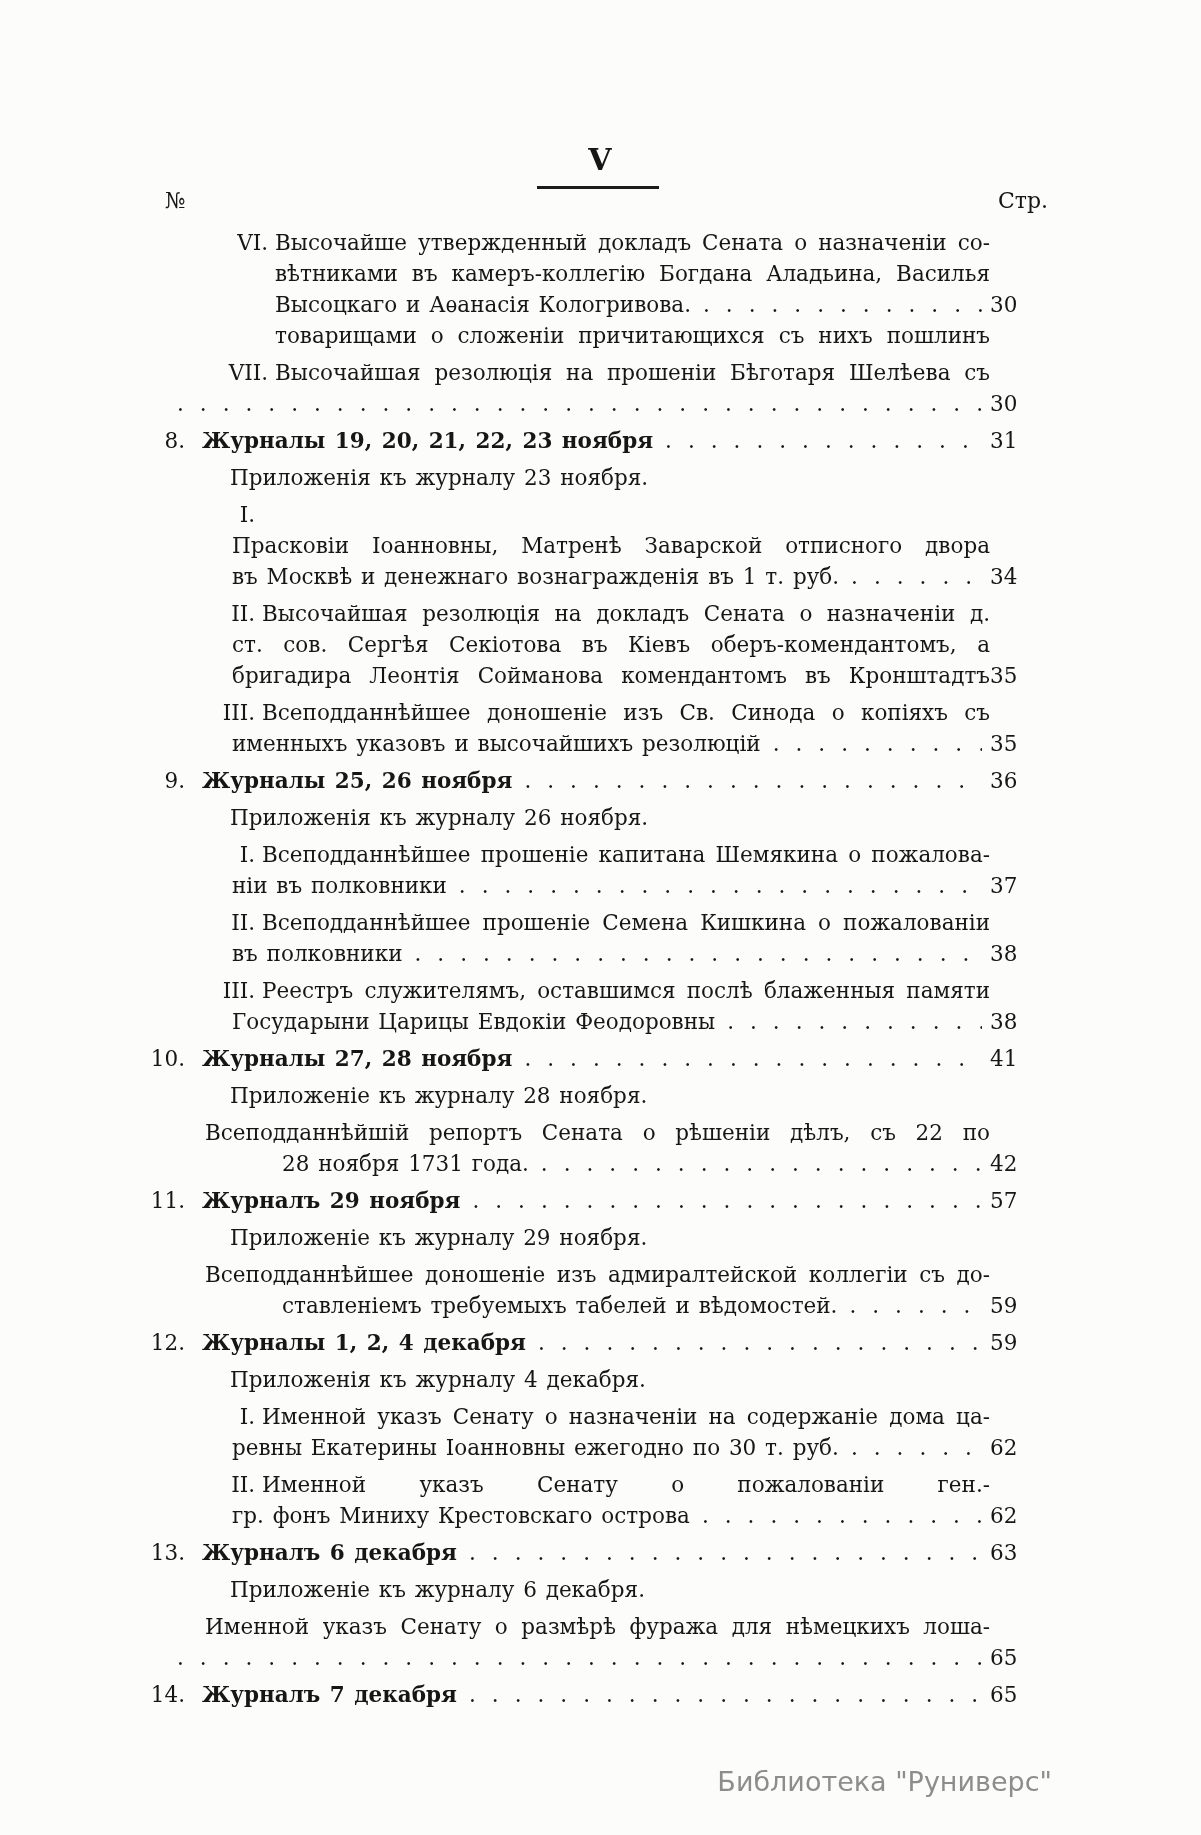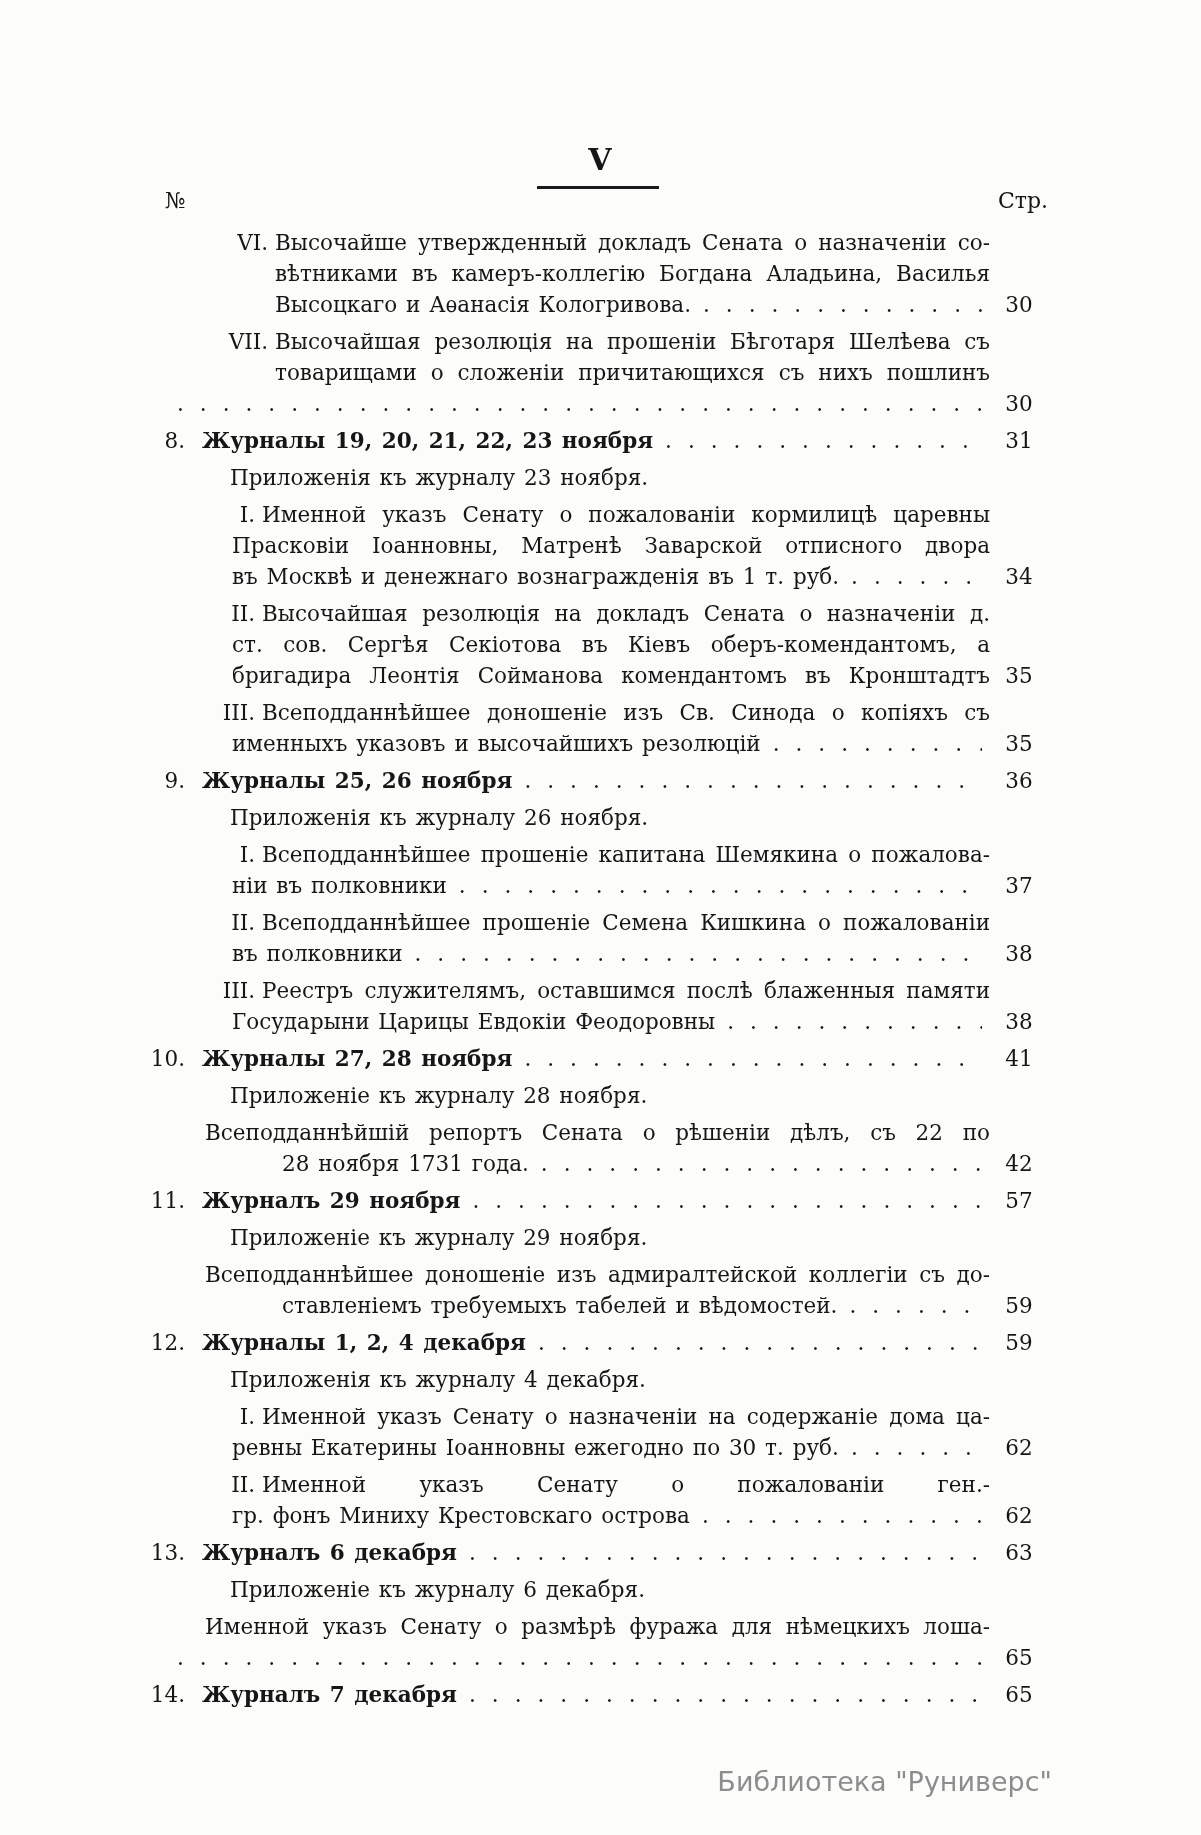--- a/index.html
+++ b/index.html
@@ -23,21 +23,21 @@
   .d  .lbl{width:90px;} .d  .txt{margin-left:7px;}
   .d2 .txt{margin-left:67px;}
   .e  .txt{margin-left:40px;}
   .e2 .txt{margin-left:117px;text-align:right;}
   .fill .txt{flex:1 1 auto;margin-right:58px;white-space:normal;
              text-align:justify;text-align-last:justify;}
   .fillpg .txt{flex:1 1 auto;margin-right:0;white-space:normal;
                text-align:justify;text-align-last:justify;}
   .dots{flex:1 1 auto;overflow:hidden;white-space:nowrap;margin:0 8px 0 12px;
         letter-spacing:16px;}
-  .pg{flex:none;width:58px;text-align:center;}
+  .pg{flex:none;width:58px;text-align:left;}
   .watermark{position:absolute;top:1766px;right:149px;
              font-family:"DejaVu Sans",sans-serif;font-size:27px;color:#8d8d8d;}
 </style>
 </head>
 <body>
 
 <div class="page">
 
   <div class="v-head">V</div>
   <div class="v-rule"></div>
@@ -55,46 +55,45 @@
       </div>
     <div class="line b2 fill">
         <span class="txt">вѣтниками въ камеръ-коллегію Богдана Аладьина, Василья</span>
       </div>
     <div class="line b2">
         <span class="txt">Высоцкаго и Аѳанасія Кологривова.</span>
         <span class="dots">........................................</span>
         <span class="pg">30</span>
       </div>
 
+    <div class="line b2 fill">
+        <span class="txt">товарищами о сложеніи причитающихся съ нихъ пошлинъ</span>
+      </div>
     <div class="line b blk fill">
         <span class="lbl">VII.</span>
         <span class="txt">Высочайшая резолюція на прошеніи Бѣготаря Шелѣева съ</span>
       </div>
-    <div class="line b2 fill">
-        <span class="txt">товарищами о сложеніи причитающихся съ нихъ пошлинъ</span>
-      </div>
     <div class="line b2">
         <span class="dots">........................................</span>
         <span class="pg">30</span>
       </div>
 
     <div class="line a blk">
         <span class="lbl">8.</span>
         <span class="txt">Журналы 19, 20, 21, 22, 23 ноября</span>
         <span class="dots">........................................</span>
         <span class="pg">31</span>
       </div>
 
     <div class="line c blk">
         <span class="txt">Приложенія къ журналу 23 ноября.</span>
       </div>
 
     <div class="line d blk fill">
         <span class="lbl">I.</span>
-        <span class="txt">Именной указъ Сенату о пожалованіи кормилицѣ царевны</span>
       </div>
     <div class="line d2 fill">
         <span class="txt">Прасковіи Іоанновны, Матренѣ Заварской отписного двора</span>
       </div>
     <div class="line d2">
         <span class="txt">въ Москвѣ и денежнаго вознагражденія въ 1 т. руб.</span>
         <span class="dots">........................................</span>
         <span class="pg">34</span>
       </div>
 

